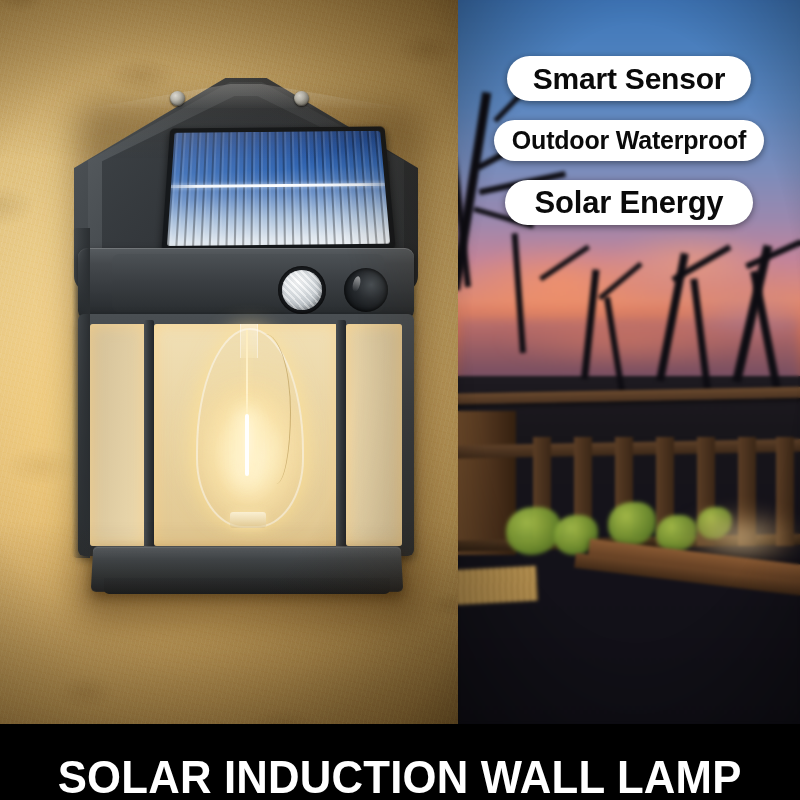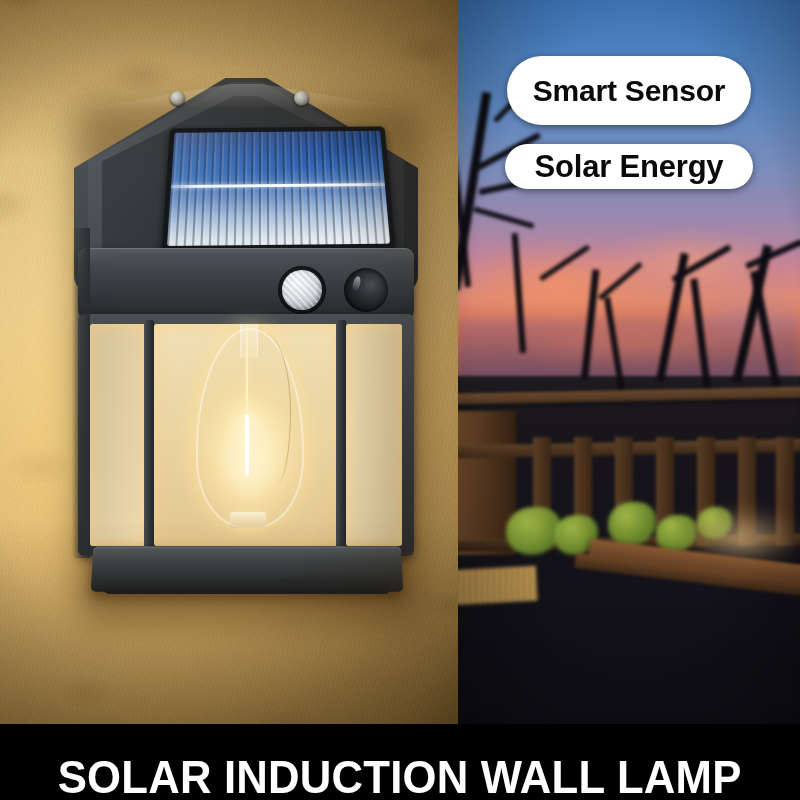--- a/index.html
+++ b/index.html
@@ -351,21 +351,21 @@
     position:absolute;left:458px;top:0;width:342px;height:260px;
     padding:56px 0 0 0;box-sizing:border-box;
     display:flex;flex-direction:column;align-items:center;gap:19px;
   }
   .badge{
     background:#ffffff;border-radius:999px;color:#0a0a0a;
     font-weight:700;letter-spacing:-.2px;white-space:nowrap;line-height:1;
     display:flex;align-items:center;justify-content:center;
     box-shadow:0 2px 7px rgba(0,0,0,.45);
   }
-  .badge.b1{height:45px;padding:12px 26px;font-size:30px;}
+  .badge.b1{height:45px;padding:0 26px;font-size:30px;}
   .badge.b2{height:41px;padding:0 18px;font-size:25px;}
   .badge.b3{height:45px;padding:0 30px;font-size:31px;}
 
   
   #banner{
     position:absolute;left:0;top:724px;width:800px;height:76px;background:#000;
     display:flex;align-items:flex-end;justify-content:center;
   }
   #banner-title{
     color:#fff;font-weight:700;font-size:47px;line-height:1;
@@ -496,20 +496,23 @@
     </div>
 
     <div class="rp-blur"></div>
     <div class="rp-vign"></div>
   </div>
 
   <div id="badges">
     <div class="badge b1">
       <span>Smart Sensor</span>
     </div>
+    <div class="badge b2">
+      <span>Outdoor Waterproof</span>
+    </div>
     <div class="badge b3">
       <span>Solar Energy</span>
     </div>
   </div>
 
   <div id="banner">
     <div id="banner-title">SOLAR INDUCTION WALL LAMP</div>
   </div>
 
 </div>

